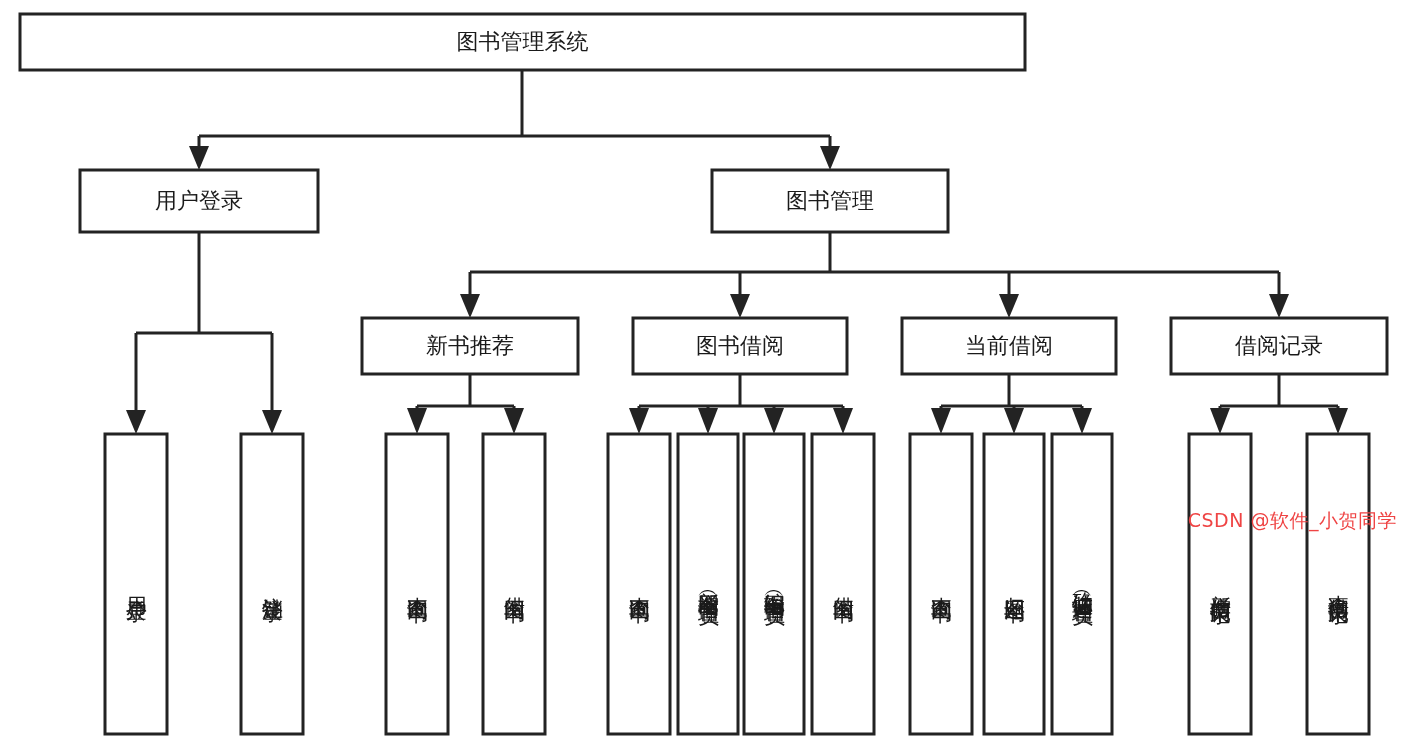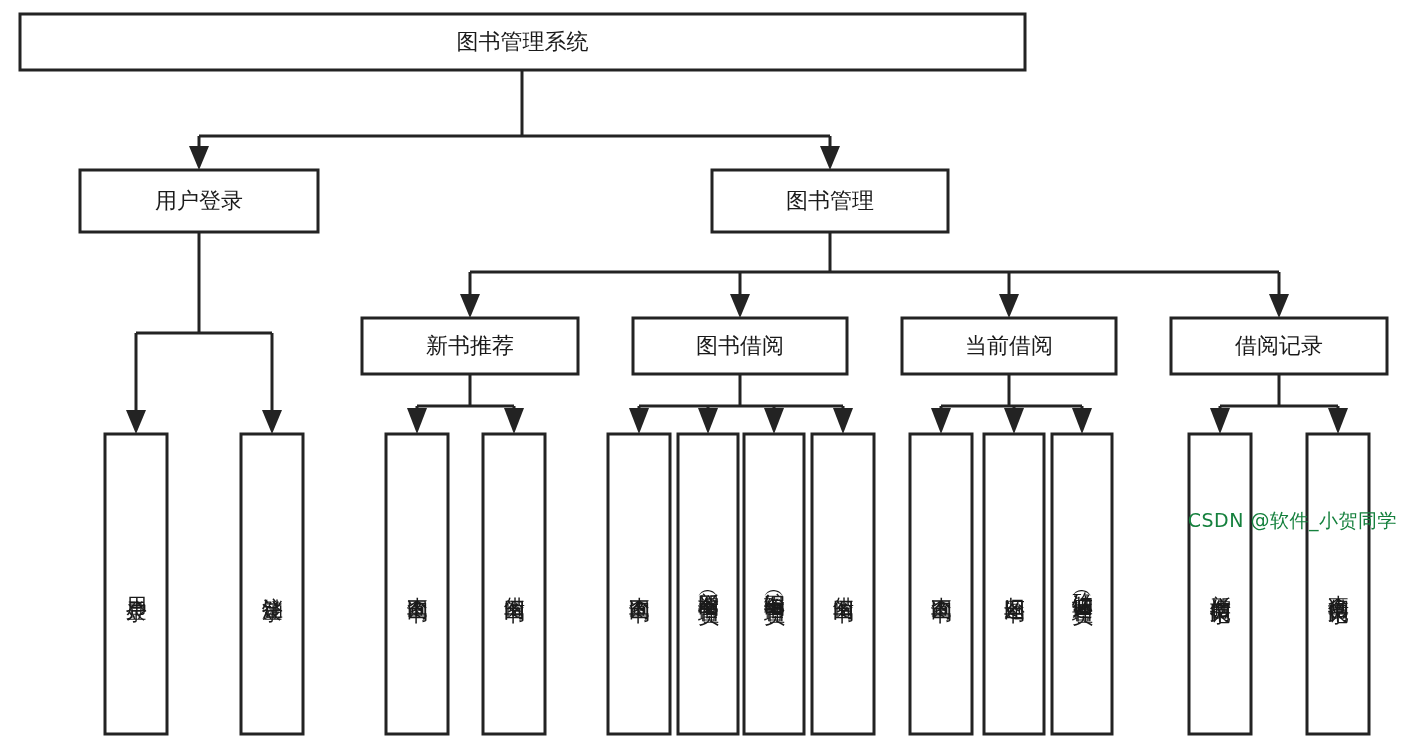--- a/index.html
+++ b/index.html
@@ -66,21 +66,21 @@
     color: #1a1a1a;
     white-space: nowrap;
     text-align: center;
   }
   .watermark {
     position: absolute;
     right: 8px;
     bottom: 4px;
     font-family: "DejaVu Sans", "Liberation Sans", sans-serif;
     font-size: 19px;
-    color: #15803d;
+    color: #ef4444;
     letter-spacing: 0.5px;
     white-space: nowrap;
   }
 </style>
 </head>
 <body>
 
 <div id="diagram-root">
 
   <svg class="flow" viewBox="0 0 1405 747">

